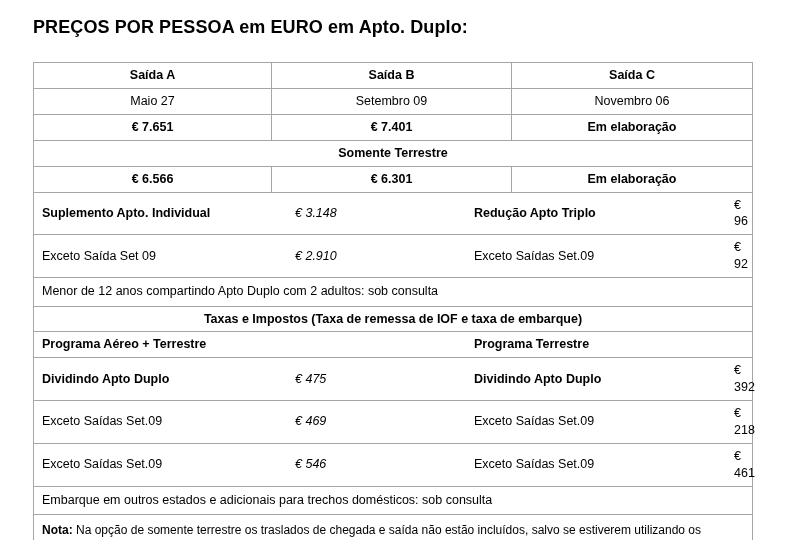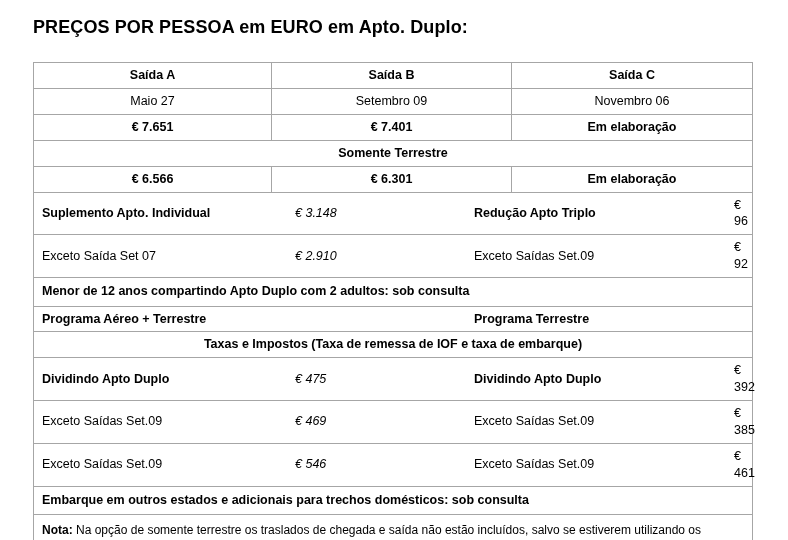--- a/index.html
+++ b/index.html
@@ -77,21 +77,20 @@
   .split .v2 { flex: 1 1 auto; text-align: left; padding-right: 2px; }
 
   .note-cell {
     padding: 6px 8px 7px 8px;
     line-height: 1.5;
     font-size: 12px;
   }
   .full-text {
     padding: 5px 8px;
     line-height: 1.4;
-    font-weight: bold;
   }
 </style>
 </head>
 <body>
 
 <div id="page">
 
   <div class="page-title">PREÇOS POR PESSOA em EURO em Apto. Duplo:</div>
 
   <table class="price-table">
@@ -164,69 +163,69 @@
             <span class="v1">€ 3.148</span>
             <span class="k2 bold">Redução Apto Triplo</span>
             <span class="v2">€ 96</span>
           </div>
         </td>
       </tr>
 
       <tr class="row-n">
         <td colspan="3">
           <div class="split">
-            <span class="k1">Exceto Saída Set 07</span>
+            <span class="k1">Exceto Saída Set 09</span>
             <span class="v1">€ 2.910</span>
             <span class="k2">Exceto Saídas Set.09</span>
             <span class="v2">€ 92</span>
           </div>
         </td>
       </tr>
 
       <tr class="row-n">
         <td colspan="3">
           <div class="full-text lft">Menor de 12 anos compartindo Apto Duplo com 2 adultos: sob consulta</div>
+        </td>
+      </tr>
+
+      <tr class="row-n">
+        <td class="gray" colspan="3">
+          <div class="cell ctr bold">Taxas e Impostos (Taxa de remessa de IOF e taxa de embarque)</div>
         </td>
       </tr>
 
       <tr class="row-n">
         <td colspan="3">
           <div class="split">
             <span class="k1 bold">Programa Aéreo + Terrestre</span>
             <span class="v1"></span>
             <span class="k2 bold">Programa Terrestre</span>
             <span class="v2"></span>
           </div>
         </td>
       </tr>
 
       <tr class="row-n">
-        <td class="gray" colspan="3">
-          <div class="cell ctr bold">Taxas e Impostos (Taxa de remessa de IOF e taxa de embarque)</div>
-        </td>
-      </tr>
-
-      <tr class="row-n">
         <td colspan="3">
           <div class="split">
             <span class="k1 bold">Dividindo Apto Duplo</span>
             <span class="v1">€ 475</span>
             <span class="k2 bold">Dividindo Apto Duplo</span>
             <span class="v2">€ 392</span>
           </div>
         </td>
       </tr>
 
       <tr class="row-n">
         <td colspan="3">
           <div class="split">
             <span class="k1">Exceto Saídas Set.09</span>
             <span class="v1">€ 469</span>
             <span class="k2">Exceto Saídas Set.09</span>
-            <span class="v2">€ 385</span>
+            <span class="v2">€ 218</span>
           </div>
         </td>
       </tr>
 
 
       <tr class="row-n">
         <td colspan="3">
           <div class="split">
             <span class="k1">Exceto Saídas Set.09</span>
             <span class="v1">€ 546</span>

